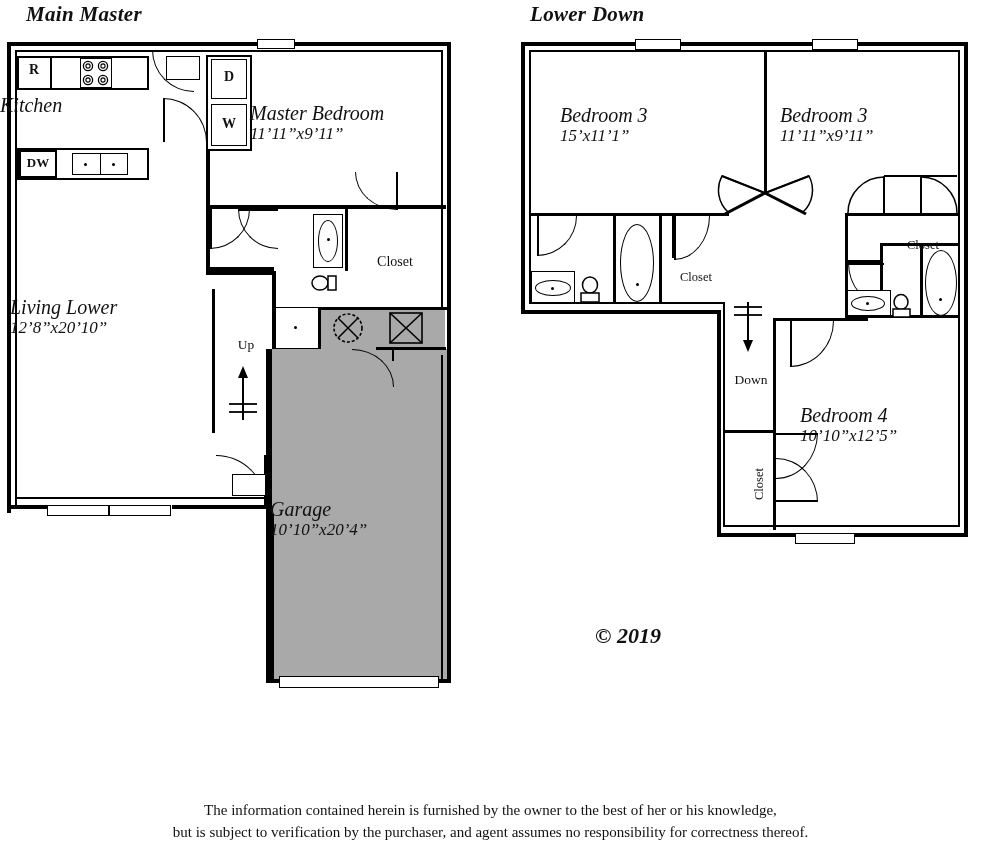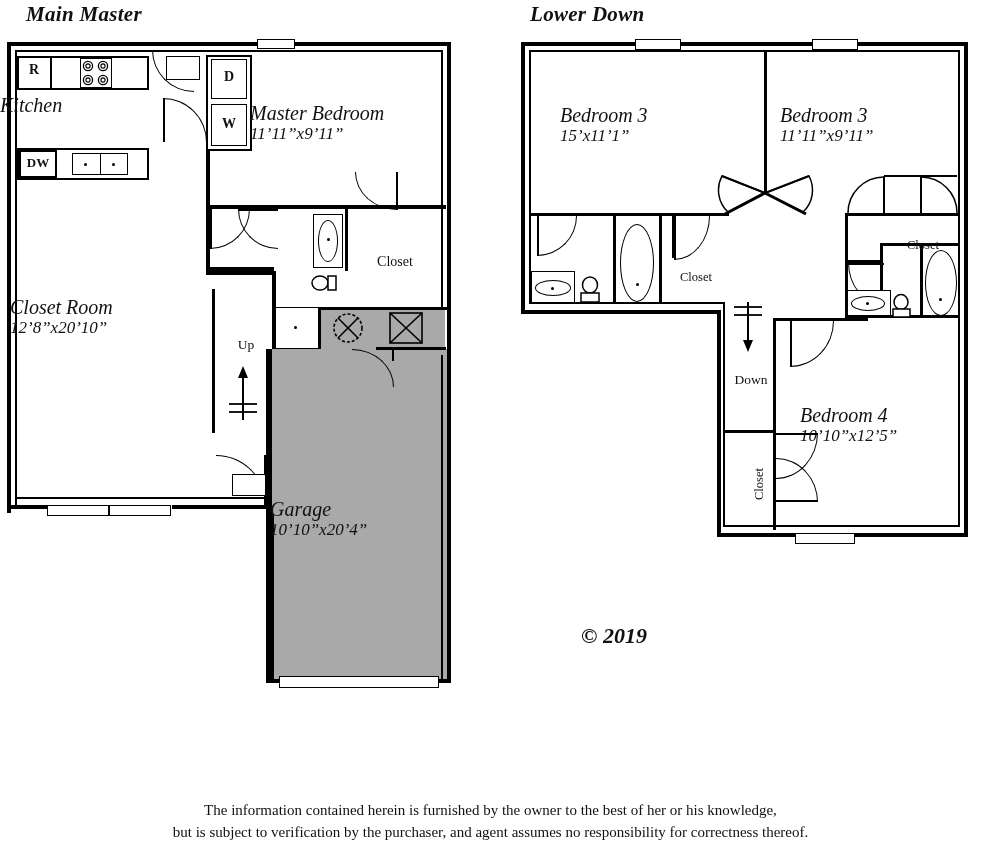--- a/index.html
+++ b/index.html
@@ -167,21 +167,21 @@
     <div class="w" style="left:212px;top:289px;width:2.5px;height:144px;"></div>
     <div class="updown" style="left:222px;top:337px;width:48px;">Up</div>
     <svg class="ov">
       <line x1="243" y1="420" x2="243" y2="372" stroke="#000" stroke-width="2"></line>
       <polygon points="243,366 238,378 248,378" fill="#000"></polygon>
       <line x1="229" y1="404" x2="257" y2="404" stroke="#000" stroke-width="1.8"></line>
       <line x1="229" y1="412" x2="257" y2="412" stroke="#000" stroke-width="1.8"></line>
     </svg>
 
     <div class="rmlabel" style="left:10px;top:296px;width:200px;">
-      <span class="nm">Closet Room</span>
+      <span class="nm">Living Lower</span>
       <span class="dim">12’8”x20’10”</span>
     </div>
 
     <div class="gray" style="left:272px;top:349px;width:175px;height:330px;"></div>
     <div class="w" style="left:266px;top:349px;width:6px;height:334px;"></div>
     <div class="w" style="left:447px;top:349px;width:4px;height:334px;"></div>
     <div class="w" style="left:266px;top:679px;width:185px;height:4px;"></div>
     <div class="w" style="left:272px;top:514px;width:2px;height:165px;"></div>
     <div class="w" style="left:441px;top:355px;width:2px;height:324px;"></div>
 
@@ -320,18 +320,18 @@
     <div class="arc arc-br" style="left:776px;top:433px;width:42px;height:46px;"></div>
     <div class="w" style="left:776px;top:433px;width:42px;height:2px;"></div>
     <div class="w" style="left:776px;top:500px;width:42px;height:2px;"></div>
     <div class="arc arc-tr" style="left:776px;top:458px;width:42px;height:44px;"></div>
 
     <div class="w" style="left:776px;top:318px;width:92px;height:3px;"></div>
     <div class="arc arc-br" style="left:790px;top:321px;width:44px;height:46px;"></div>
     <div class="w" style="left:790px;top:321px;width:2px;height:46px;"></div>
   </div>
 
-  <div class="copyright" style="left:581px;top:623px;">© 2019</div>
+  <div class="copyright" style="left:595px;top:623px;">© 2019</div>
 
 
   <div class="disc" style="top:821px;">but is subject to verification by the purchaser, and agent assumes no responsibility for correctness thereof.</div>
   <div class="disc" style="top:799px;">The information contained herein is furnished by the owner to the best of her or his knowledge,</div>
 </div>
 
 </body></html>

